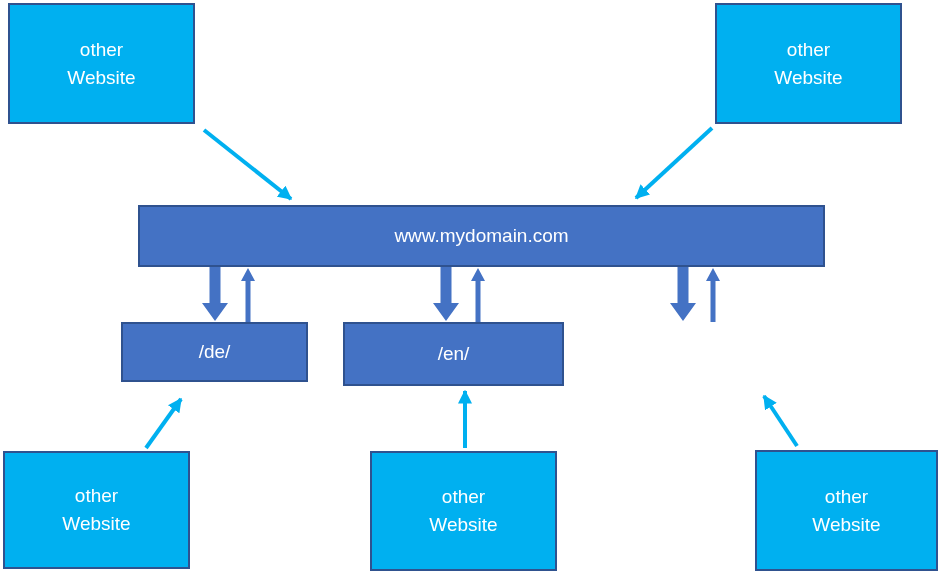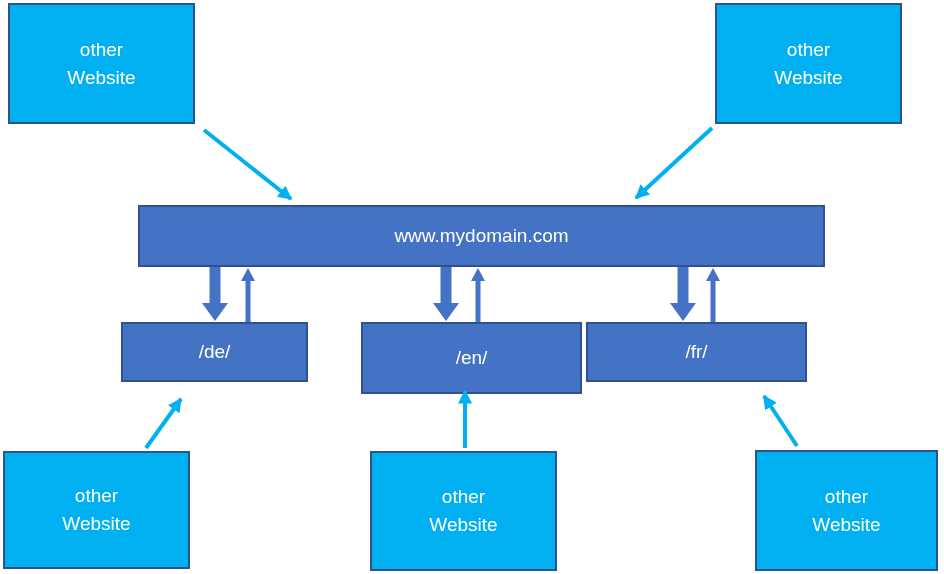--- a/index.html
+++ b/index.html
@@ -38,21 +38,21 @@
   
   .ext-tl{left:8px;  top:3px;   width:187px;height:121px;}
   .ext-tr{left:715px;top:3px;   width:187px;height:121px;}
   .ext-bl{left:3px;  top:451px; width:187px;height:118px;}
   .ext-bm{left:370px;top:451px; width:187px;height:120px;}
   .ext-br{left:755px;top:450px; width:183px;height:121px;}
 
   
   .bar   {left:121px;top:205px;width:687px;height:62px;margin-left:17px;}
   .sub-de{left:121px;top:322px;width:187px;height:60px;}
-  .sub-en{left:361px;top:322px;width:221px;height:72px;text-align:center;}
+  .sub-en{left:343px;top:322px;width:221px;height:64px;text-align:center;}
   .sub-fr{left:586px;top:322px;width:221px;height:60px;}
 
   #arrow-layer{
     position:absolute;left:0;top:0;width:944px;height:574px;
     pointer-events:none;
   }
   .cyan-arrow{stroke:var(--external-arrow);stroke-width:4;fill:none;}
   .cyan-head{fill:var(--external-arrow);}
   .blue-solid{fill:var(--internal-arrow);}
 </style>
@@ -85,23 +85,20 @@
   <div class="box int bar">
     <span>www.mydomain.com</span>
   </div>
 
   <div class="box int sub-de">
     <span>/de/</span>
   </div>
   <div class="box int sub-en">
     <span>/en/</span>
   </div>
-  <div class="box int sub-fr">
-    <span>/fr/</span>
-  </div>
 
   <svg id="arrow-layer" viewBox="0 0 944 574" xmlns="http://www.w3.org/2000/svg">
     <defs>
       <marker id="cyanhead" viewBox="0 0 10 10" refX="9" refY="5" markerWidth="3.5" markerHeight="3.5" orient="auto">
         <path class="cyan-head" d="M0,0 L10,5 L0,10 Z"></path>
       </marker>
     </defs>
 
     <path class="cyan-arrow" marker-end="url(#cyanhead)" d="M204,130 L291,199"></path>
     <path class="cyan-arrow" marker-end="url(#cyanhead)" d="M712,128 L636,198"></path>

